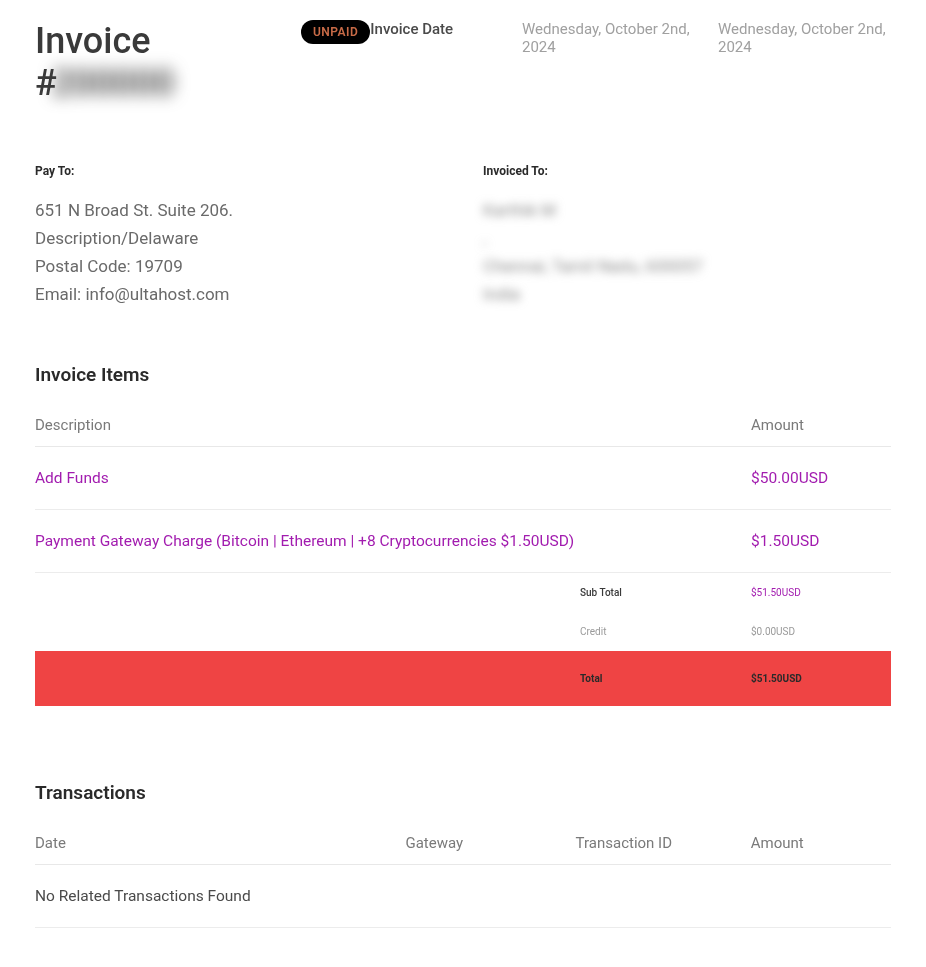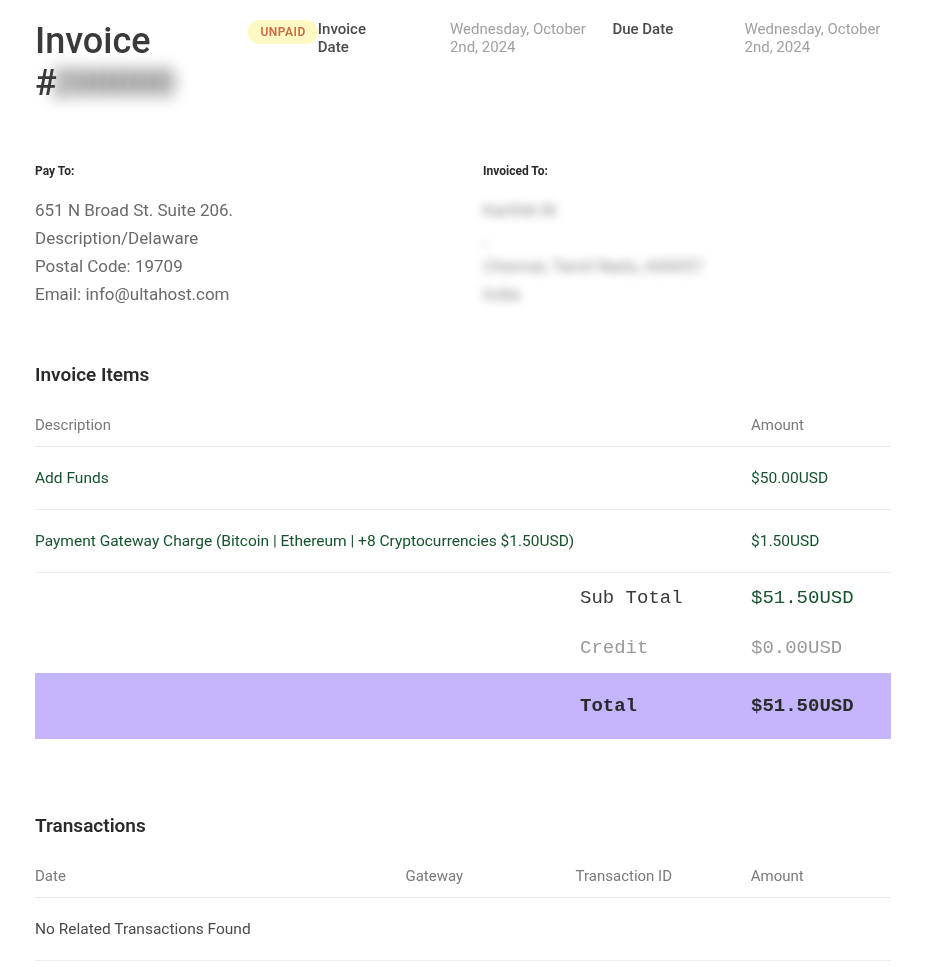--- a/index.html
+++ b/index.html
@@ -30,21 +30,21 @@
       font-weight: 500;
       color: #3a3a3a;
     }
     .invoice-number {
       color: #3a3a3a;
       filter: blur(8px);
       margin-left: -5px;
     }
     .badge {
       display: inline-block;
-      background: #fef9c3;
+      background: #000000;
       color: #c96b47;
       font-size: 12px;
       font-weight: 600;
       padding: 5px 12px;
       border-radius: 12px;
       letter-spacing: 0.5px;
     }
     .dates-block {
       display: flex;
       flex-direction: row;
@@ -112,47 +112,46 @@
       border-bottom: 1px solid #e8e8e8;
     }
     .items-table th:last-child,
     .trans-table th:last-child {
       text-align: left;
       width: 140px;
     }
     .items-table td {
       padding: 22px 0;
       border-bottom: 1px solid #ececec;
-      color: #14532d;
+      color: #a21caf;
       font-size: 15.5px;
     }
     .items-table td:last-child {
       text-align: left;
       width: 140px;
     }
     .totals-row td {
       padding: 14px 0;
       border: none;
-      font-size: 19px;
-      font-family: Liberation Mono, monospace;
+      font-size: 10px;
     }
     .totals-row .label-cell {
       color: #4a4a4a;
       padding-left: 545px;
     }
     .totals-row.sub .label-cell {
       font-weight: 500;
       color: #3a3a3a;
     }
     .totals-row.credit .label-cell,
     .totals-row.credit .val-cell {
       color: #9a9a9a;
     }
     .totals-row.grand {
-      background: #c4b5fd;
+      background: #ef4444;
     }
     .totals-row.grand td {
       padding: 22px 0;
       font-weight: 700;
       color: #2a2a2a;
     }
     .totals-row.grand .label-cell {
       padding-left: 545px;
     }
     .transactions-section {
@@ -180,21 +179,20 @@
       <span>Invoice #</span><span class="invoice-number">200000</span>
     </h1>
     <span class="badge">UNPAID</span>
   </div>
   <div class="dates-block">
     <div class="date-row">
       <div class="date-label">Invoice Date</div>
       <div class="date-value">Wednesday, October 2nd, 2024</div>
     </div>
     <div class="date-row">
-      <div class="date-label">Due Date</div>
       <div class="date-value">Wednesday, October 2nd, 2024</div>
     </div>
   </div>
 </div>
 
 <div class="parties">
   <div class="party-block">
     <div class="section-title">Pay To:</div>
     <div class="party-line">651 N Broad St. Suite 206.</div>
     <div class="party-line">Description/Delaware</div>

